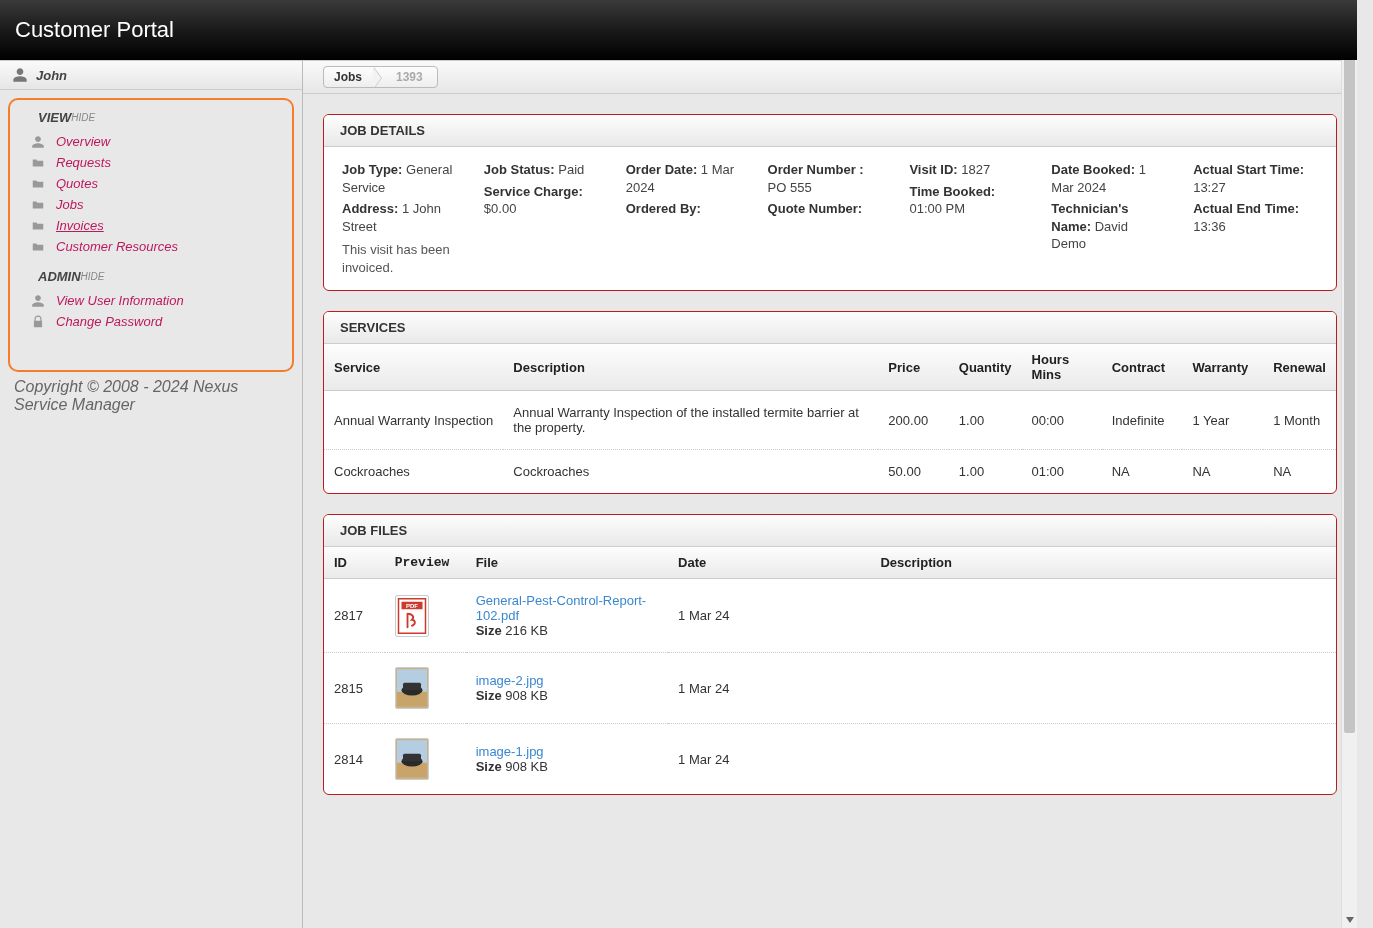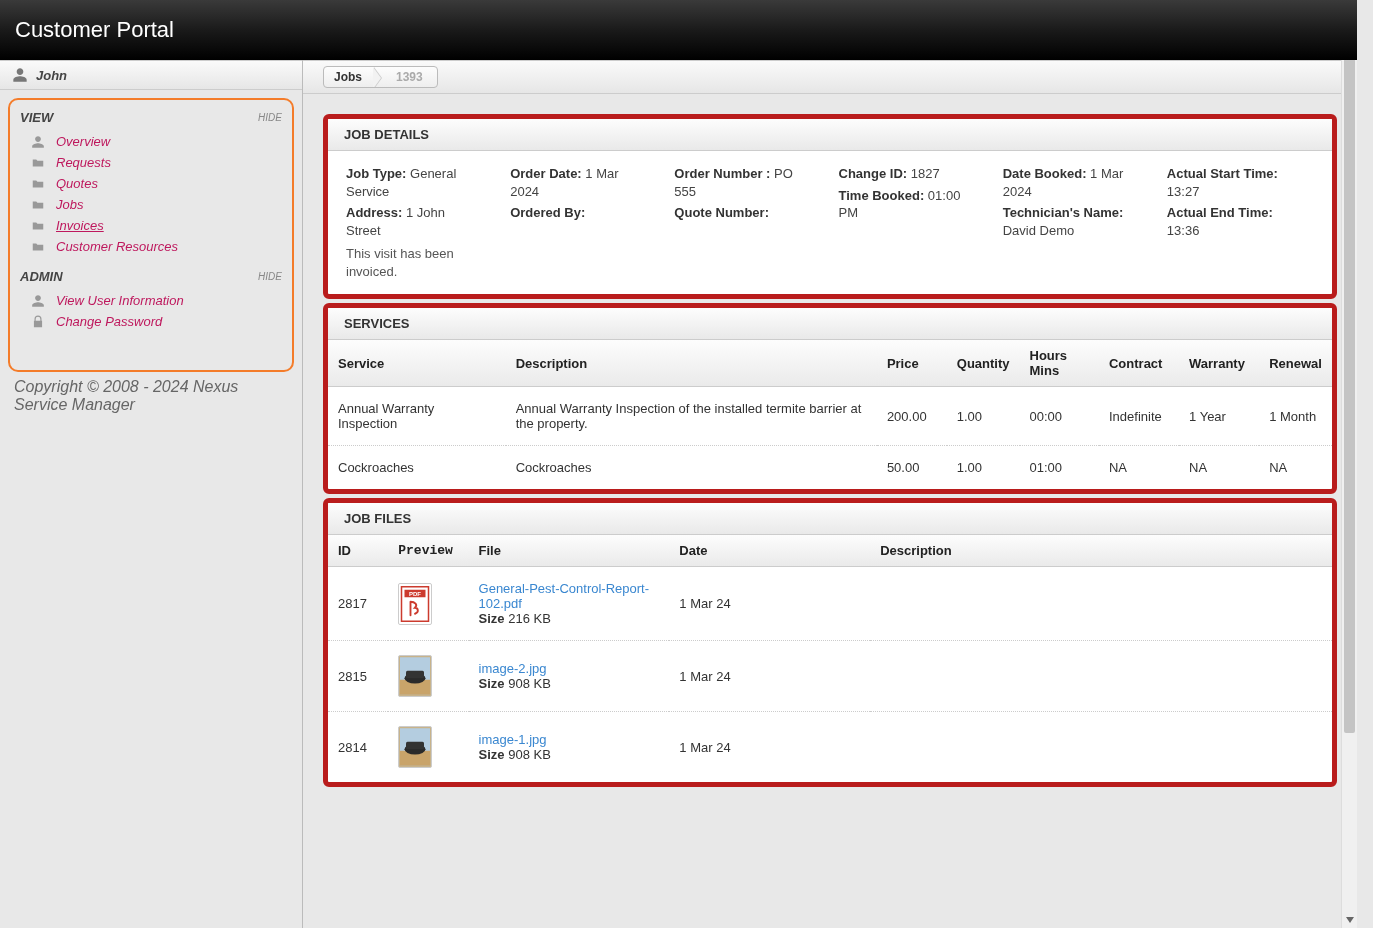--- a/index.html
+++ b/index.html
@@ -24,22 +24,22 @@
   padding: 6px 12px; display: flex; align-items: center; gap: 8px; font-weight: bold; color: #444;
 }
 .user-icon { width: 16px; height: 16px; }
 .user-icon svg { width:100%; height:100%; fill:#777; }
 
 .nav-box {
   margin: 8px 8px 0 8px; border: 2px solid #f47c2a; border-radius: 10px;
   background: #e8e8e8; padding: 6px 6px 30px 6px;
 }
 .nav-section-head {
-  display: flex; justify-content: space-between; align-items: center;
-  font-weight: bold; color: #444; padding: 4px 4px 6px 4px; font-size: 13px;
+  display: flex; align-items: center;
+  font-weight: bold; color: #444; padding: 4px 4px 6px 4px; font-size: 13px; margin-left: 18px;
 }
 .nav-section-head .hide { font-size: 10px; color: #888; font-weight: normal; cursor: pointer; }
 .nav-items { list-style: none; padding: 0 0 8px 0; }
 .nav-items li { display: flex; align-items: center; gap: 10px; padding: 3px 4px 3px 14px; color: #be185d; cursor: pointer; }
 .nav-items li.underlined span.lbl { text-decoration: underline; }
 .nav-ico { width: 16px; height: 14px; flex-shrink: 0; }
 .nav-ico svg { width:100%; height:100%; fill:#999; }
 
 .copyright { padding: 6px 14px; font-size: 16px; color: #666; }
 
@@ -65,21 +65,21 @@
 }
 .bc-sep::after {
   content:''; position:absolute; left:-3px; top:0; width:0; height:0;
   border-top: 11px solid transparent; border-bottom: 11px solid transparent;
   border-left: 8px solid #f2f2f2;
 }
 
 .content { padding: 20px; }
 
 .panel {
-  background: #fff; border: 5px solid #b91c1c; border-radius: 6px; margin-bottom: 4px;
+  background: #fff; border: 1px solid #b91c1c; border-radius: 6px; margin-bottom: 20px;
   overflow: hidden;
 }
 .panel-head {
   background: linear-gradient(to bottom,#fdfdfd,#e9e9e9);
   border-bottom: 1px solid #ccc; padding: 8px 16px; font-weight: bold; font-size: 13px; color:#333;
 }
 .panel-body { padding: 14px 18px; }
 
 .details-grid { display: flex; flex-wrap: wrap; gap: 17px; }
 .details-col { flex: 1 1 0; min-width: 120px; padding-right: 10px; }
@@ -213,29 +213,33 @@
       <section class="panel">
         <div class="panel-head">JOB DETAILS</div>
         <div class="panel-body">
           <div class="details-grid" id="details-grid">
               <div class="details-col">
                 <div class="details-item"><span class="k">Job Type: </span><span class="v">General Service</span></div>
                 <div class="details-item"><span class="k">Address: </span><span class="v">1 John Street</span></div>
                 <div class="note">This visit has been invoiced.</div>
               </div>
               <div class="details-col">
+                <div class="details-item"><span class="k">Job Status: </span><span class="v">Paid</span></div>
+                <div class="details-item"><span class="k">Service Charge: </span><span class="v">$0.00</span></div>
+              </div>
+              <div class="details-col">
                 <div class="details-item"><span class="k">Order Date: </span><span class="v">1 Mar 2024</span></div>
                 <div class="details-item"><span class="k">Ordered By: </span><span class="v"></span></div>
               </div>
               <div class="details-col">
                 <div class="details-item"><span class="k">Order Number : </span><span class="v">PO 555</span></div>
                 <div class="details-item"><span class="k">Quote Number: </span><span class="v"></span></div>
               </div>
               <div class="details-col">
-                <div class="details-item"><span class="k">Change ID: </span><span class="v">1827</span></div>
+                <div class="details-item"><span class="k">Visit ID: </span><span class="v">1827</span></div>
                 <div class="details-item"><span class="k">Time Booked: </span><span class="v">01:00 PM</span></div>
               </div>
               <div class="details-col">
                 <div class="details-item"><span class="k">Date Booked: </span><span class="v">1 Mar 2024</span></div>
                 <div class="details-item"><span class="k">Technician's Name: </span><span class="v">David Demo</span></div>
               </div>
               <div class="details-col">
                 <div class="details-item"><span class="k">Actual Start Time: </span><span class="v">13:27</span></div>
                 <div class="details-item"><span class="k">Actual End Time: </span><span class="v">13:36</span></div>
               </div>

